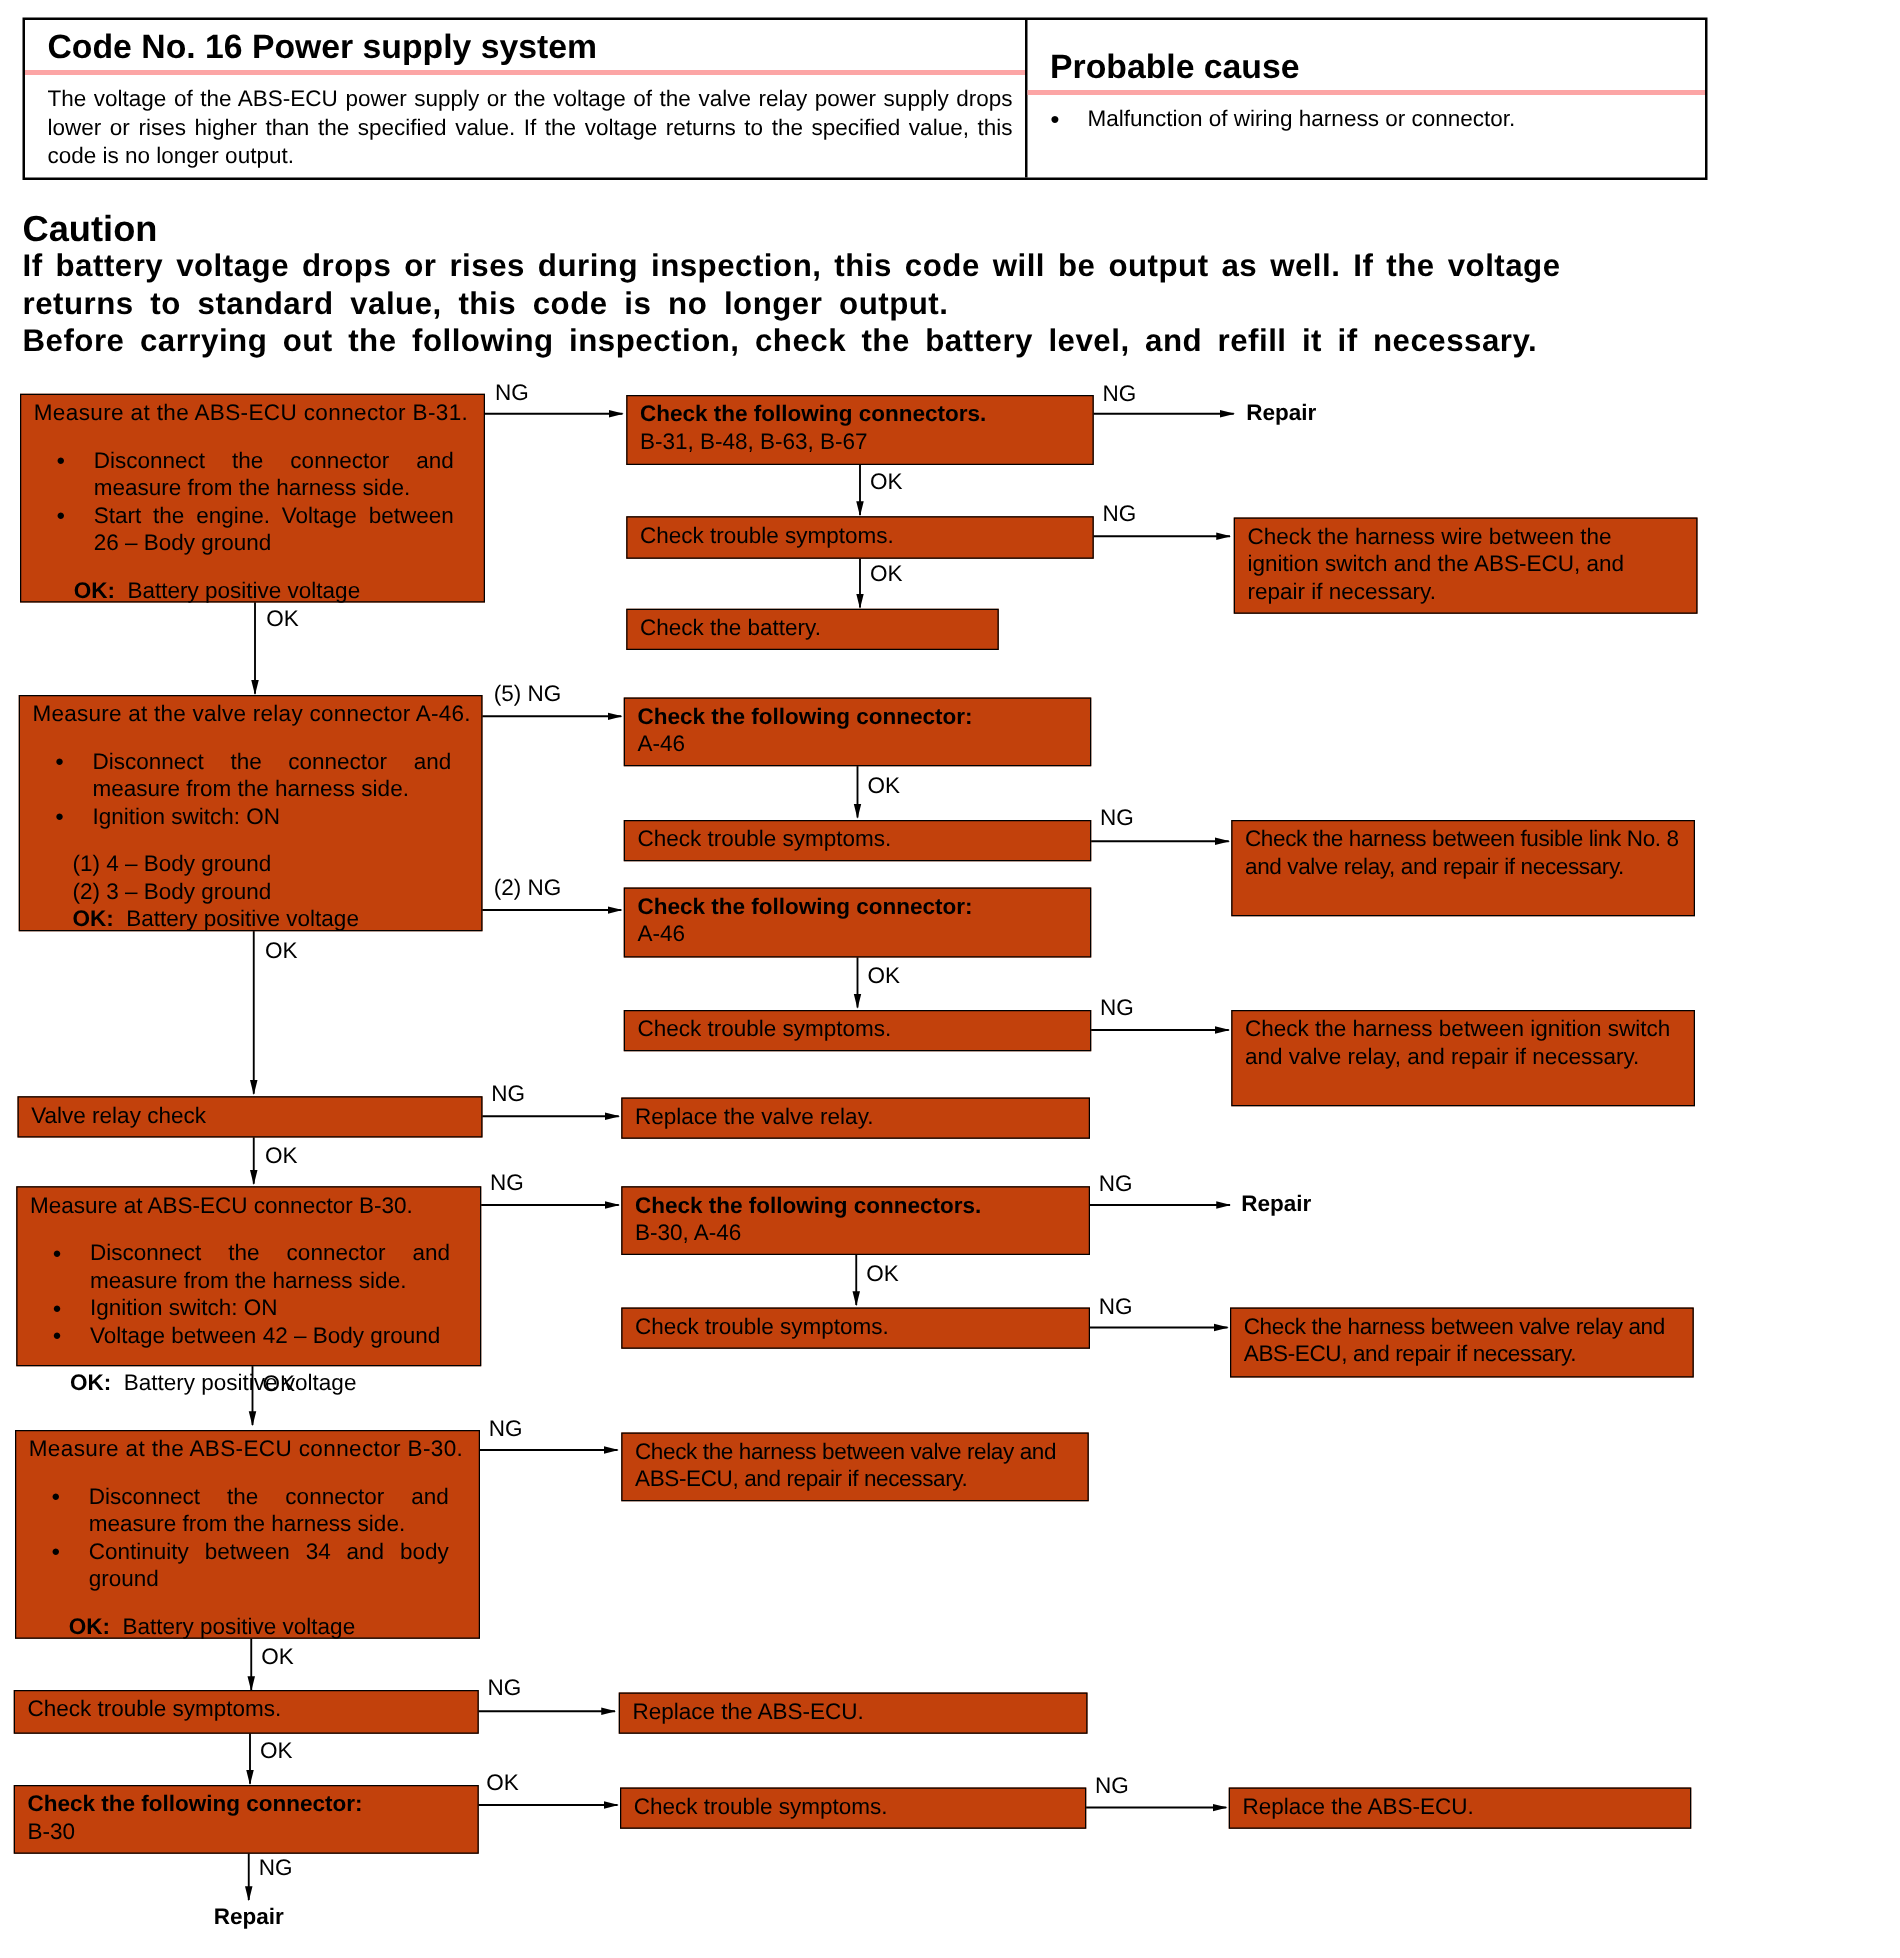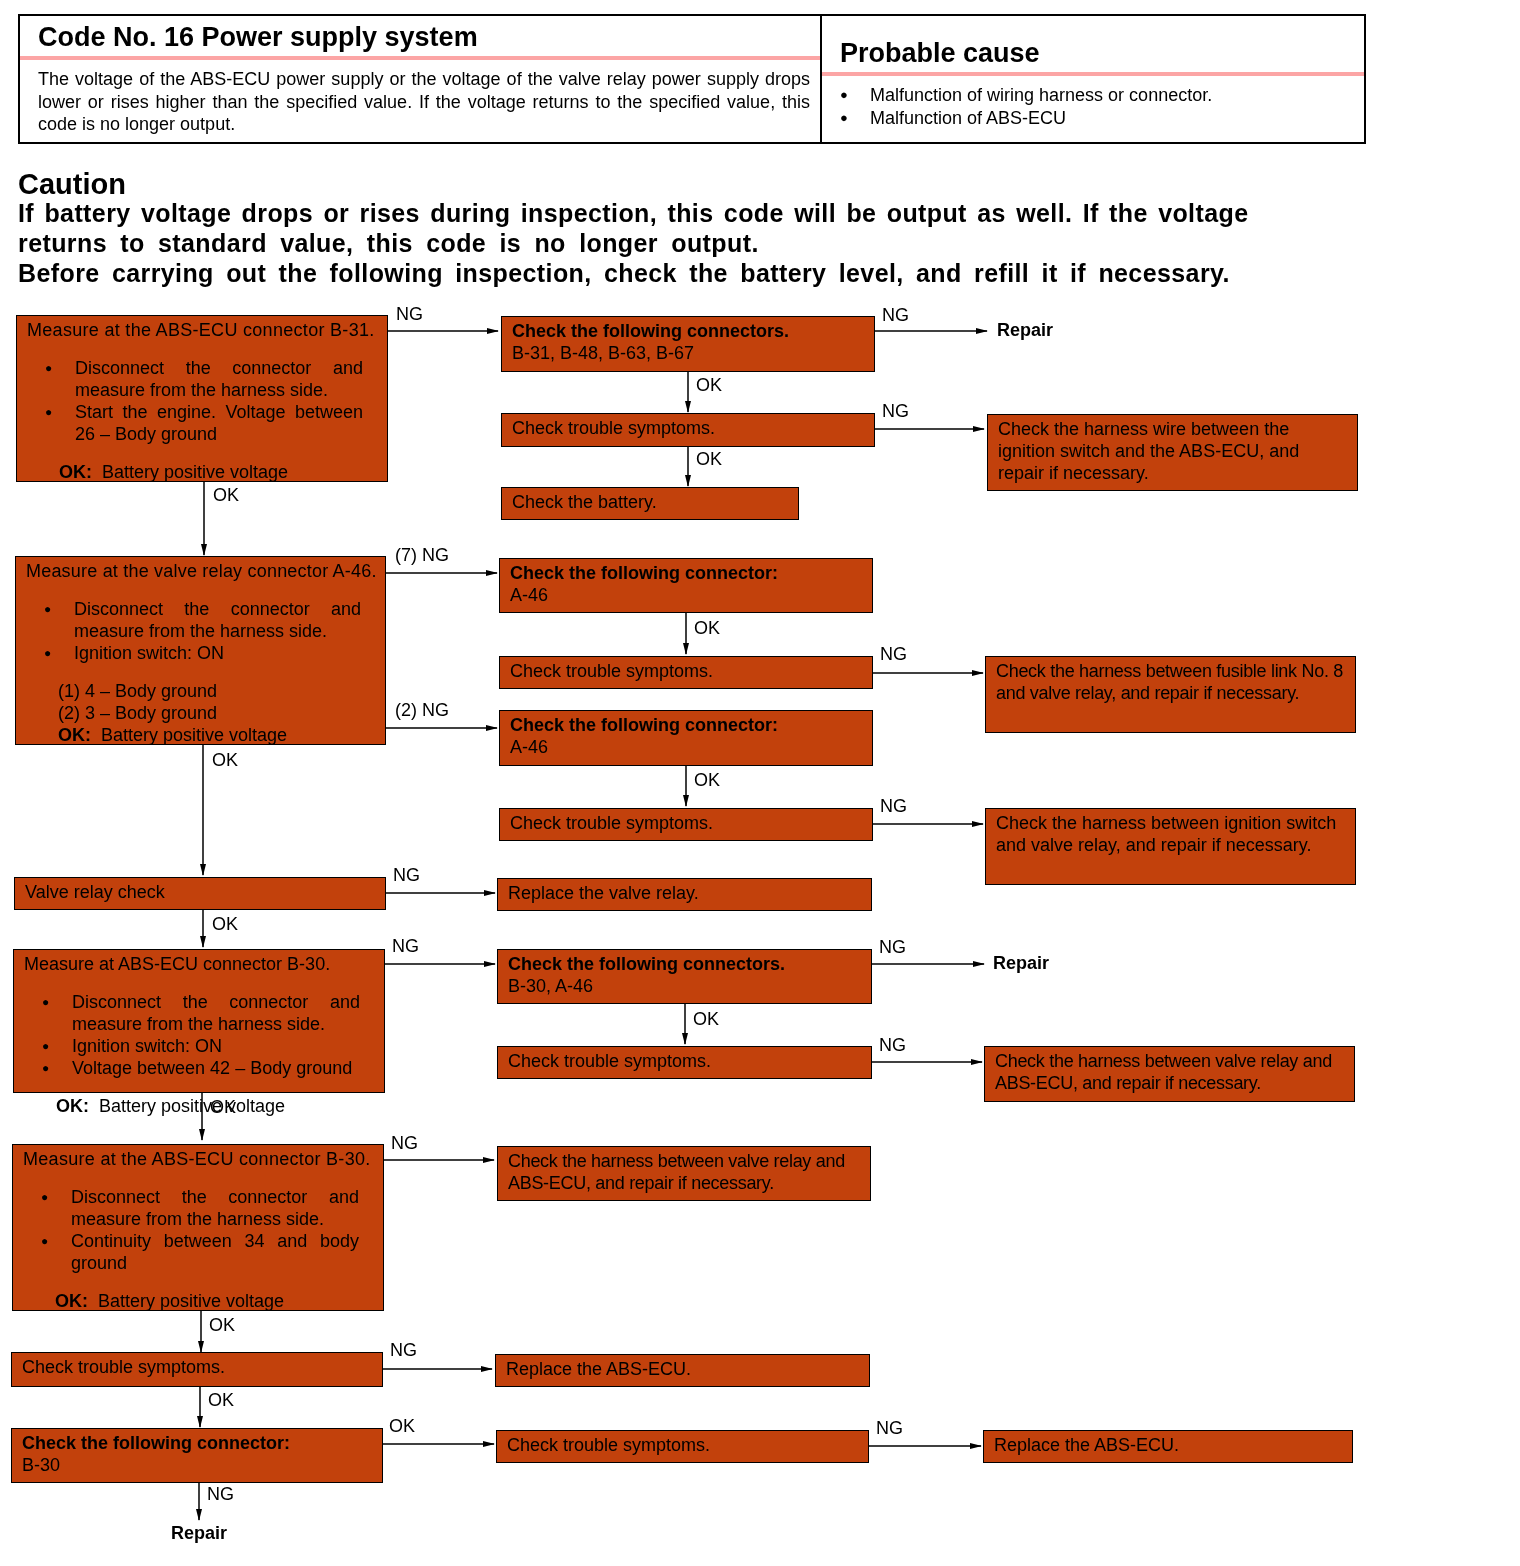--- a/index.html
+++ b/index.html
@@ -39,21 +39,20 @@
 <div class="abs hdr-table">
   <div class="abs hdr-col-left">
     <div class="abs hdr-title">Code No. 16 Power supply system</div>
     <div class="abs hdr-body">The voltage of the ABS-ECU power supply or the voltage of the valve relay power supply drops lower or rises higher than the specified value. If the voltage returns to the specified value, this code is no longer output.</div>
   </div>
   <div class="abs hdr-col-right">
     <div class="abs hdr-title">Probable cause</div>
     <div class="abs hdr-body">
       <ul class="bul-list">
         <li>Malfunction of wiring harness or connector.</li>
-        <li>Malfunction of ABS-ECU</li>
       </ul>
     </div>
   </div>
 </div>
 
 <div class="abs caution-title">Caution</div>
 <div class="abs caution-line" style="top:199px; word-spacing:3px;">If battery voltage drops or rises during inspection, this code will be output as well. If the voltage</div>
 <div class="abs caution-line" style="top:229px; word-spacing:6px;">returns to standard value, this code is no longer output.</div>
 <div class="abs caution-line" style="top:259px; word-spacing:5px;">Before carrying out the following inspection, check the battery level, and refill it if necessary.</div>
 
@@ -129,21 +128,21 @@
 <div class="abs box" style="left:15px; top:556px; width:371px; height:189px;">
   <div style="text-align:justify; letter-spacing:0.2px;">Measure at the valve relay connector A-46.</div>
   <ul>
     <li>Disconnect the connector and measure from the harness side.</li>
     <li>Ignition switch: ON</li>
   </ul>
   <div class="ind">(1) 4 – Body ground</div>
   <div class="ind">(2) 3 – Body ground</div>
   <div class="ind"><span class="b">OK:</span>&nbsp;&nbsp;<span>Battery positive voltage</span></div>
 </div>
-<div class="abs lbl" style="left:395px; top:545px;">(7)  NG</div>
+<div class="abs lbl" style="left:395px; top:545px;">(5)  NG</div>
 <div class="abs lbl" style="left:395px; top:700px;">(2)  NG</div>
 <div class="abs lbl" style="left:212px; top:750px;">OK</div>
 
 <div class="abs box" style="left:499px; top:558px; width:374px; height:55px;">
   <div class="b">Check the following connector:</div>
   <div>A-46</div>
 </div>
 <div class="abs lbl" style="left:694px; top:618px;">OK</div>
 <div class="abs box" style="left:499px; top:656px; width:374px; height:33px;">Check trouble symptoms.</div>
 <div class="abs lbl" style="left:880px; top:644px;">NG</div>

